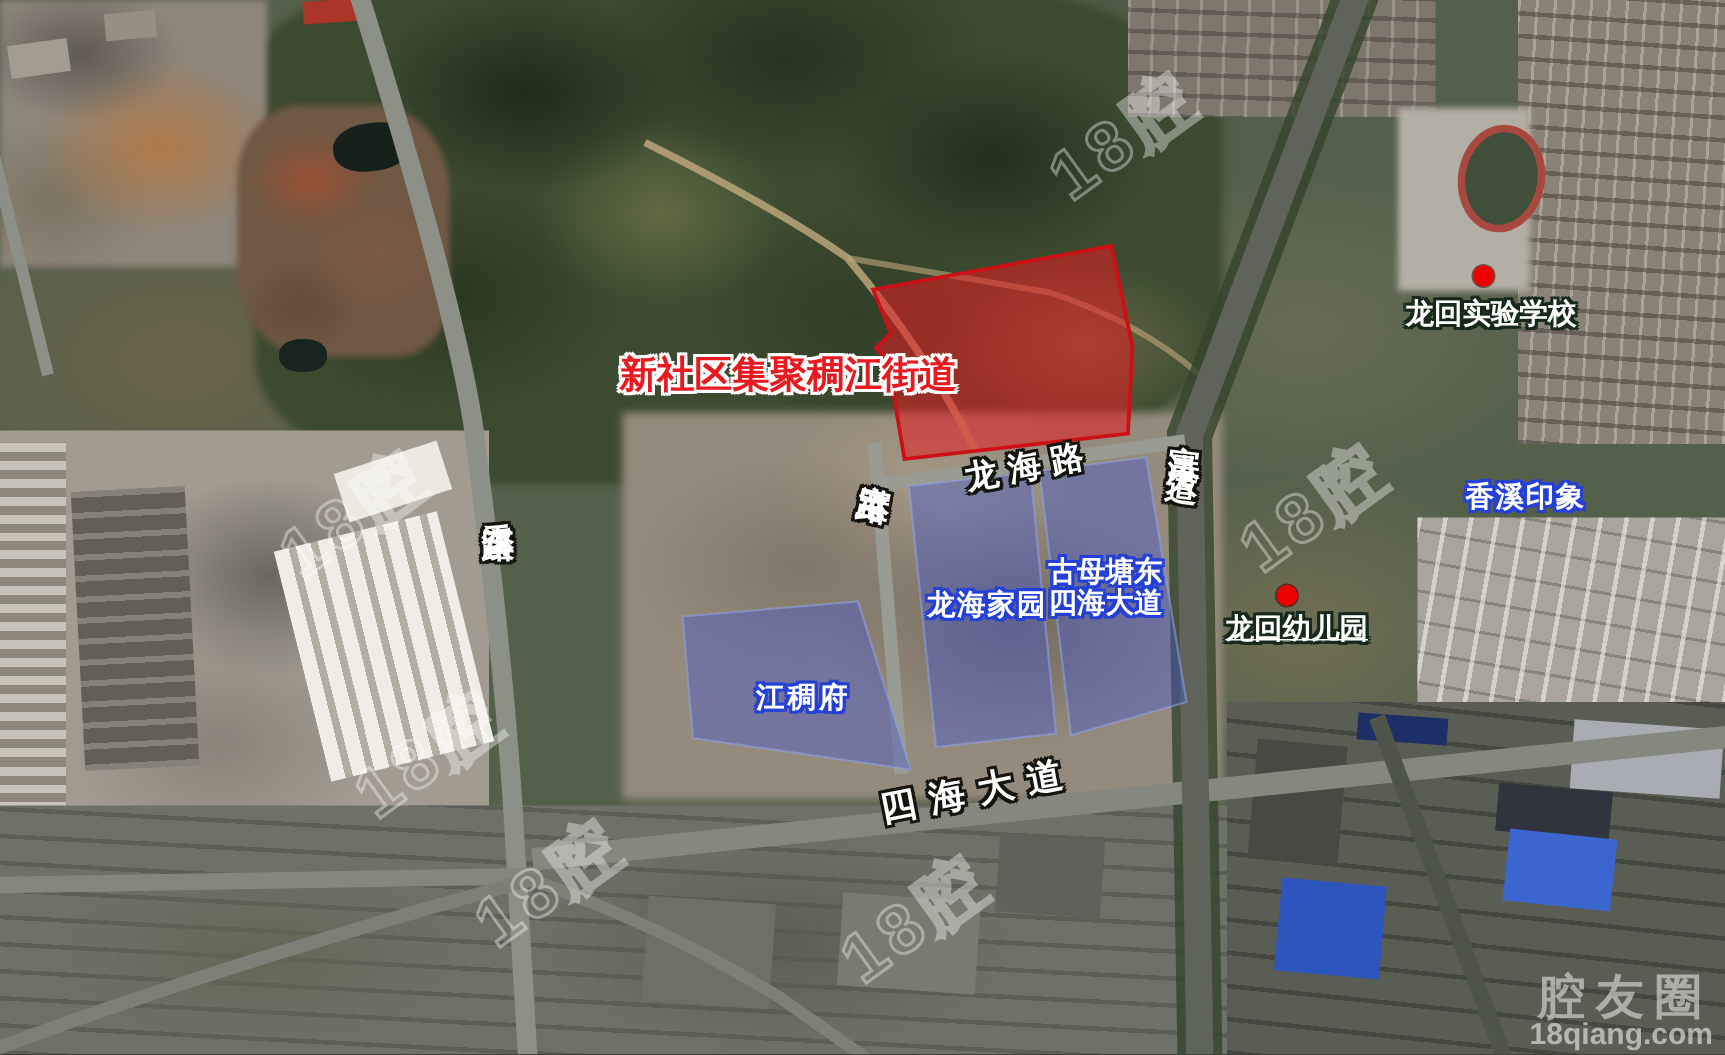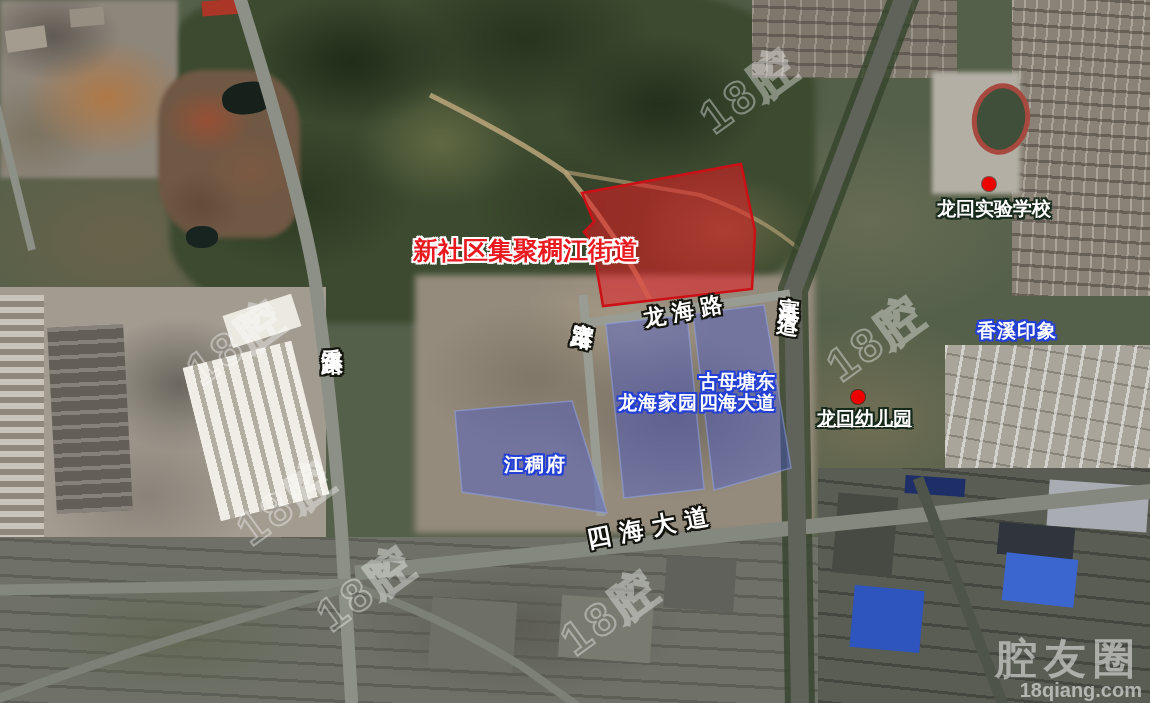--- a/index.html
+++ b/index.html
@@ -52,21 +52,21 @@
   }
   
   .wm-tile{
     position:absolute;z-index:50;font-size:46px;font-weight:bold;letter-spacing:4px;
     color:transparent;-webkit-text-stroke:2px rgba(255,255,255,.38);
     transform:rotate(-36deg);pointer-events:none;
   }
   .wm-logo{
     position:absolute;right:8px;bottom:2px;z-index:50;text-align:right;pointer-events:none;
   }
-  .wm-brand{display:block;font-size:42px;font-weight:bold;letter-spacing:7px;color:rgba(255,255,255,.5);line-height:1.0;}
+  .wm-brand{display:block;font-size:32px;font-weight:bold;letter-spacing:7px;color:rgba(255,255,255,.5);line-height:1.0;}
   .wm-site{display:block;font-size:20px;font-weight:bold;color:rgba(255,255,255,.55);line-height:1.05;}
 
   svg.overlay{position:absolute;left:0;top:0;z-index:15;}
 </style>
 </head>
 <body>
 
 <div id="map">
 
   <div class="zone blur3" style="left:170px;top:-12px;width:645px;height:335px;border-radius:18% 30% 35% 25%;background:

